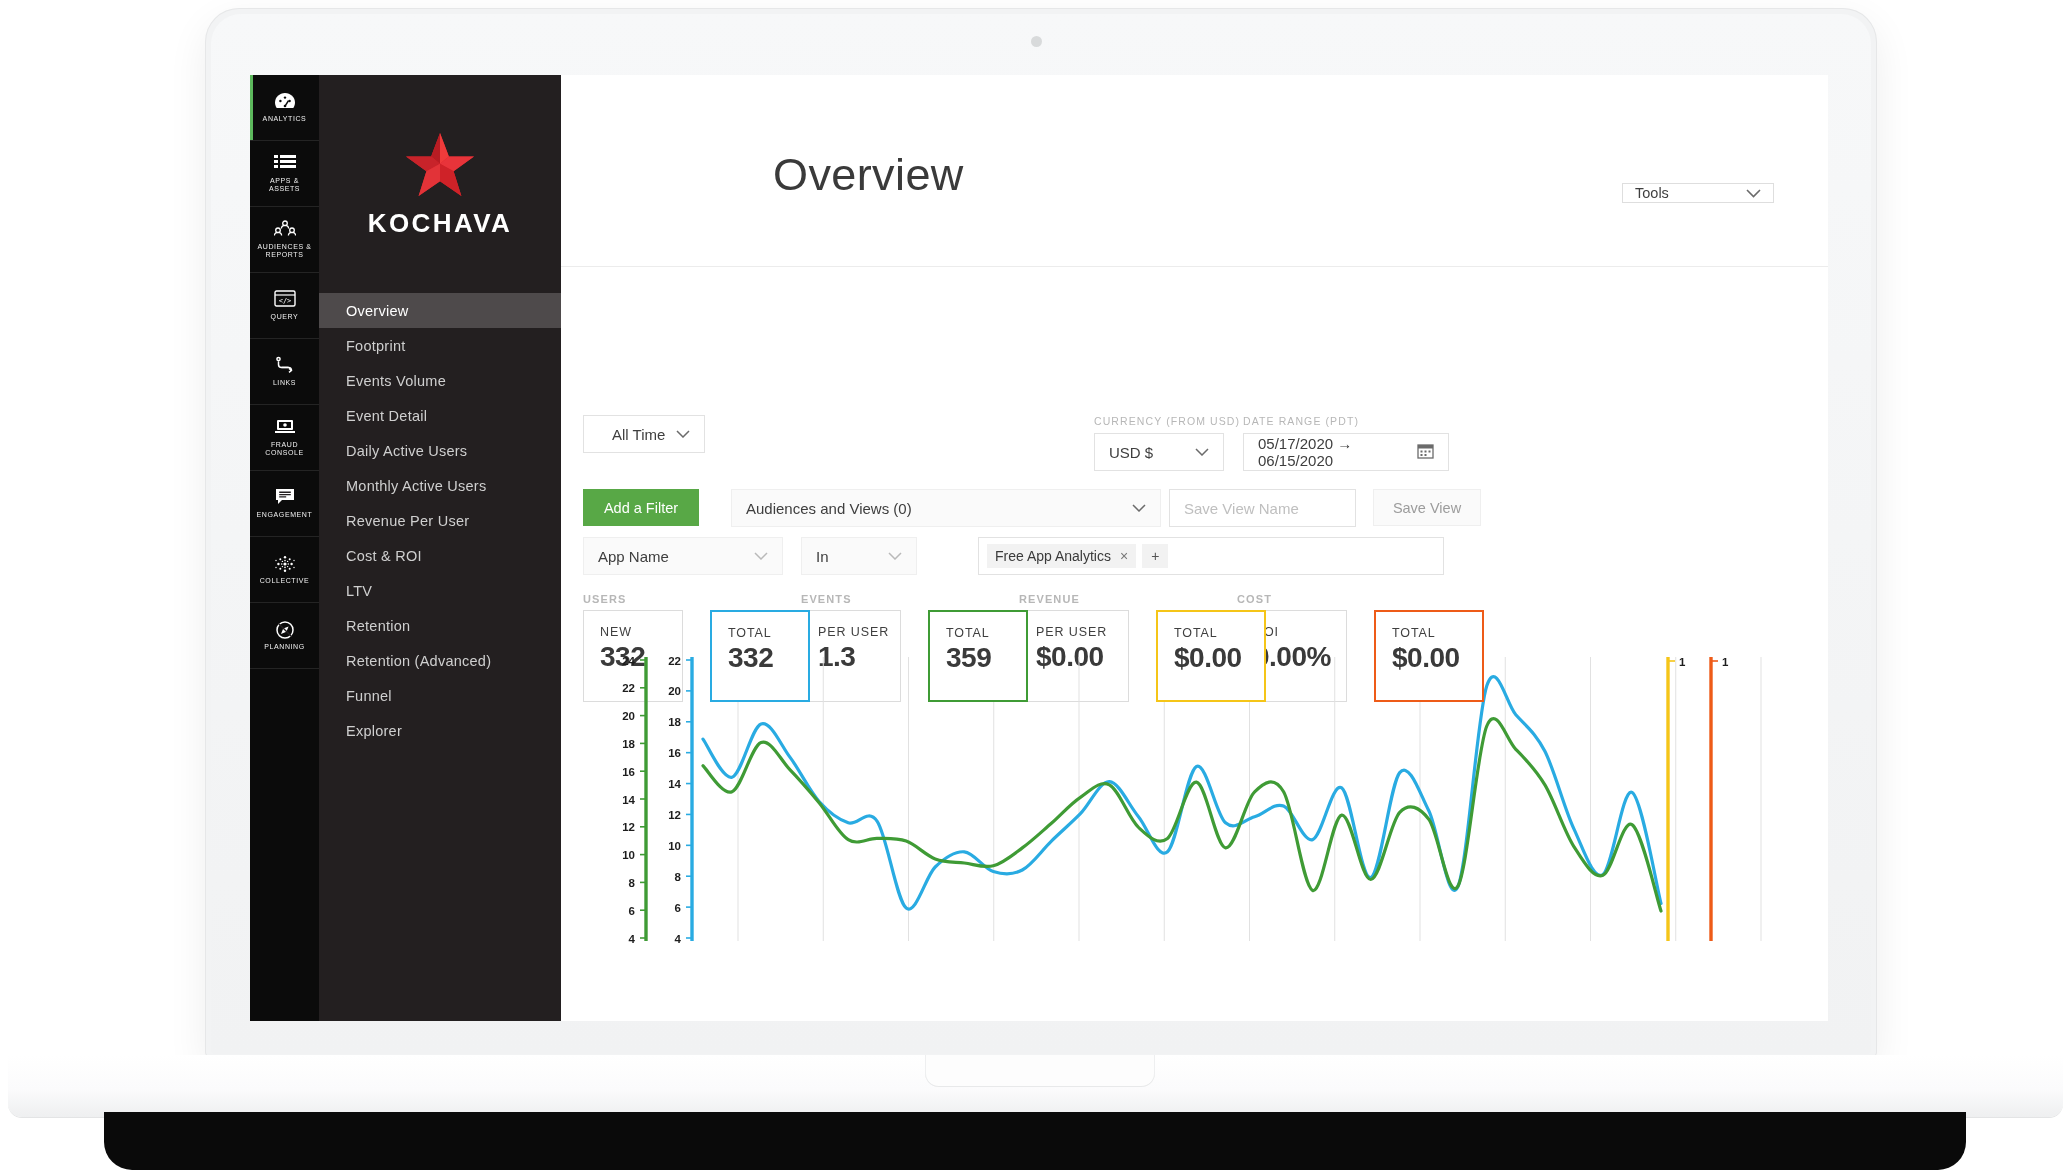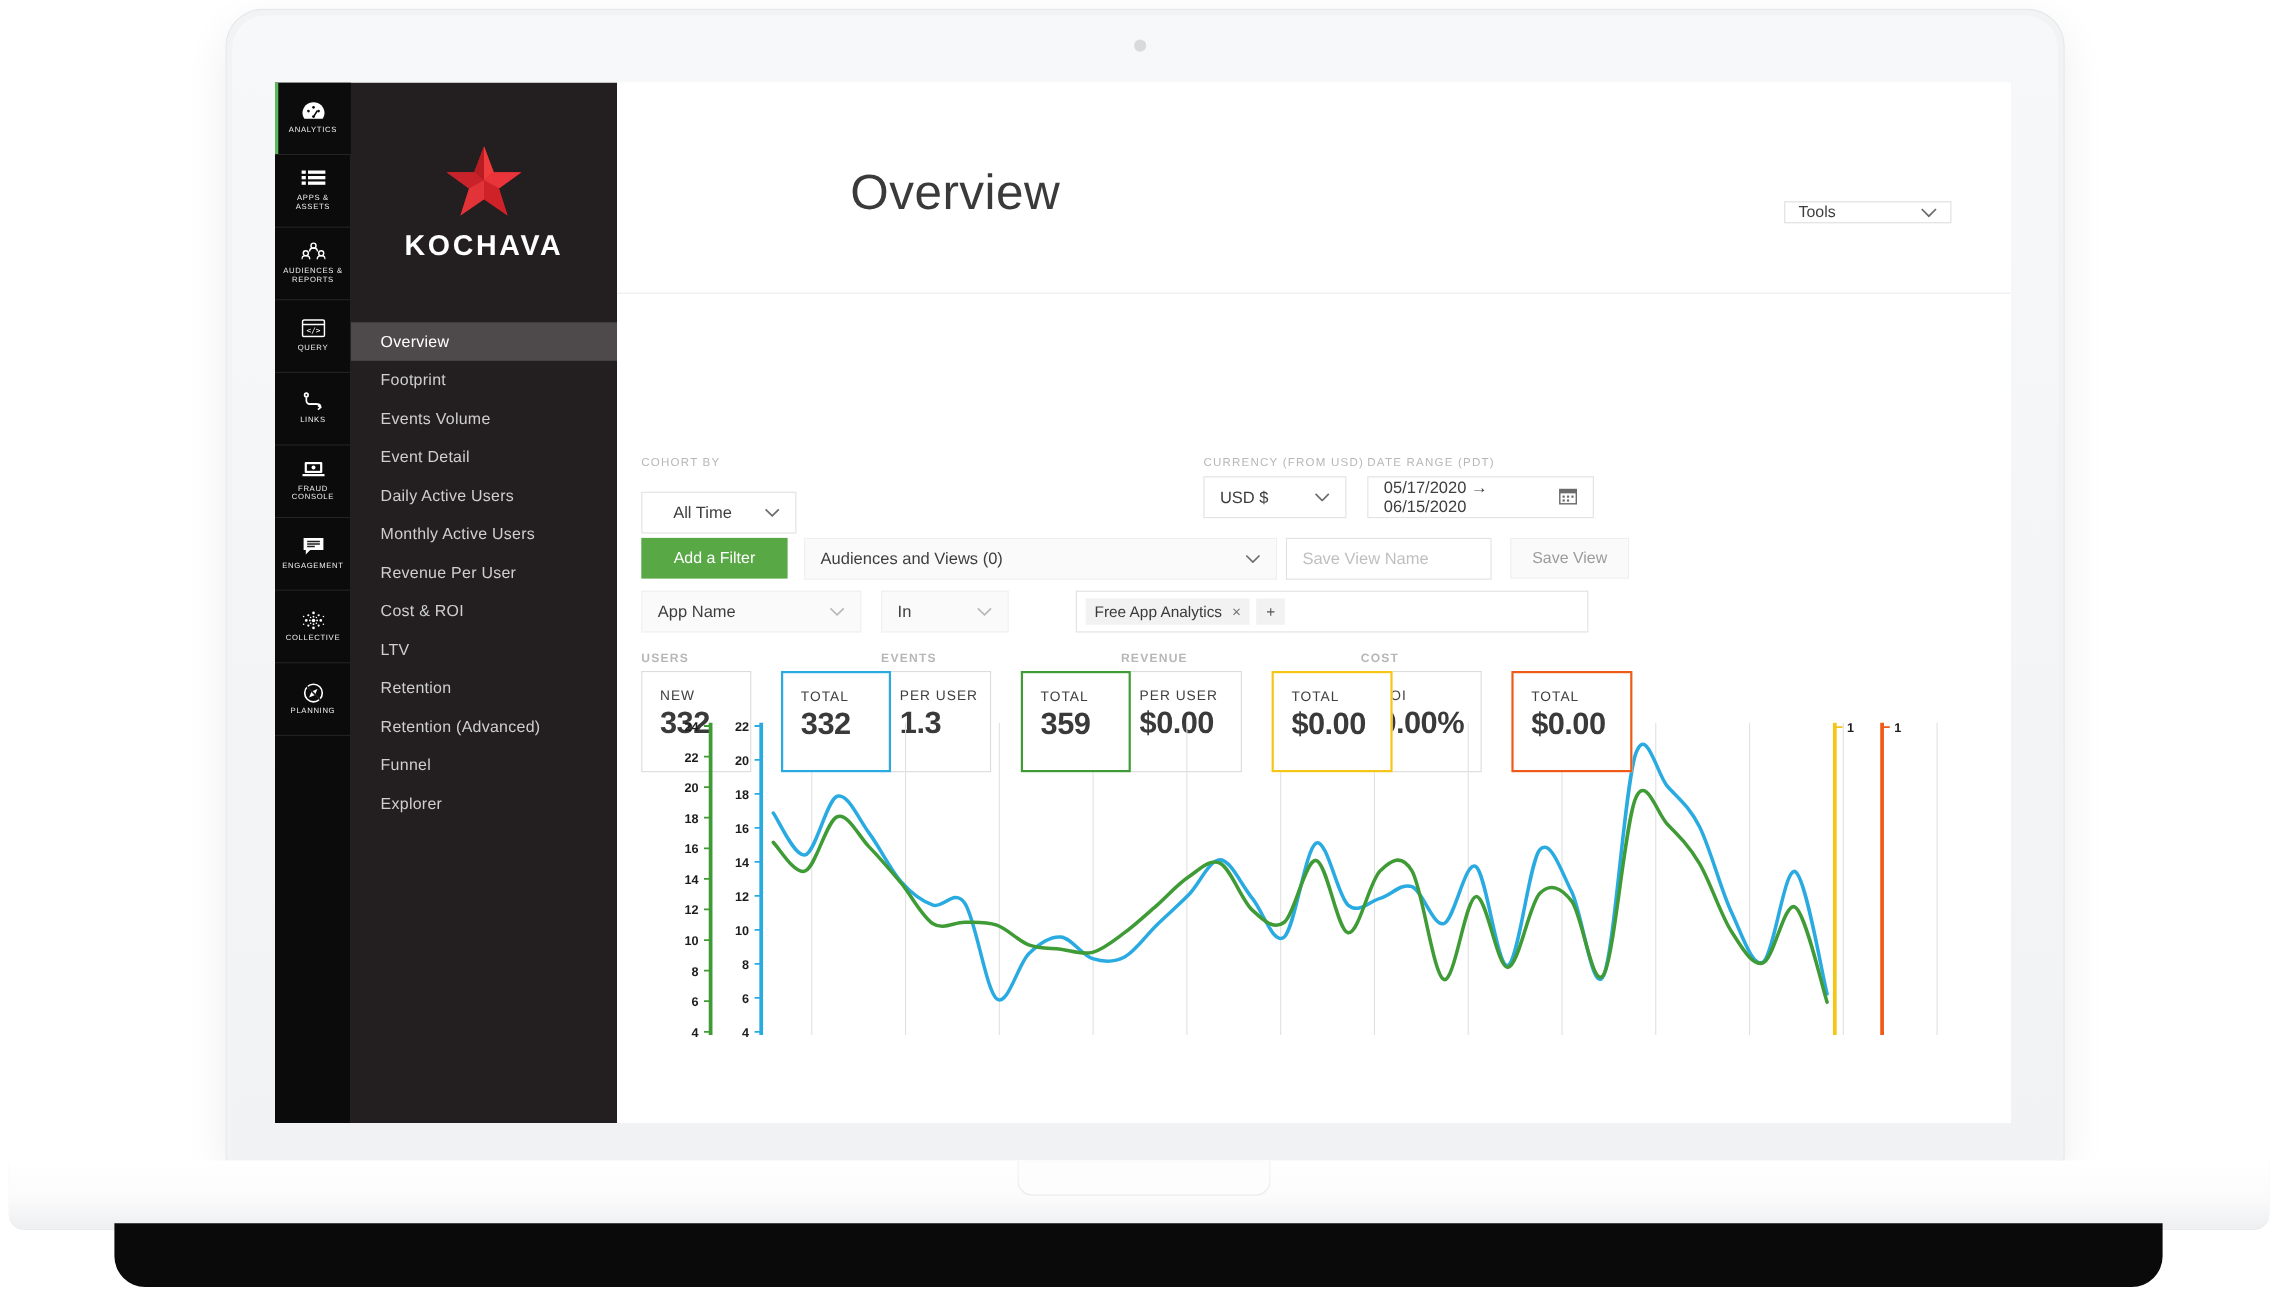--- a/index.html
+++ b/index.html
@@ -174,21 +174,21 @@
     cursor: pointer;
   }
   .ctl.soft { background: #fafafa; border-color: #efefef; }
   .ctl .chev { margin-left: auto; }
   .ctl.plain { cursor: text; }
   .ph { color: #bfbfbf; }
 
   .btn-green {
     position: absolute;
     left: 22px; top: 222px;
-    width: 133px; height: 37px;
+    width: 116px; height: 37px;
     background: #58a846;
     color: #fff;
     font-size: 14.5px;
     display: flex; align-items: center; justify-content: center;
     cursor: pointer;
     border: 0;
     font-family: inherit;
   }
   .btn-saveview {
     position: absolute;
@@ -477,21 +477,21 @@
             <svg width="15" height="9" viewBox="0 0 15 9">
                 <path d="M1 1l6.5 6.5L14 1" fill="none" stroke="#6b6b6b" stroke-width="1.6"></path>
               </svg>
           </span>
         </div>
       </div>
 
       <div class="filters">
 
         <div class="fld-label" style="left:22px; top:148px;">COHORT BY</div>
-        <div class="ctl" style="left:22px; top:180px; width:141px;padding-left:28px;">
+        <div class="ctl" style="left:22px; top:148px; width:122px;padding-left:28px;">
           <span>All Time</span>
           <span class="chev">
             <svg width="14" height="8" viewBox="0 0 14 8">
                 <path d="M1 1l6 6 6-6" fill="none" stroke="#6b6b6b" stroke-width="1.5"></path>
               </svg>
           </span>
         </div>
 
         <div class="fld-label" style="left:533px; top:148px;">CURRENCY (FROM USD)</div>
         <div class="ctl" style="left:533px; top:166px; width:130px;">

